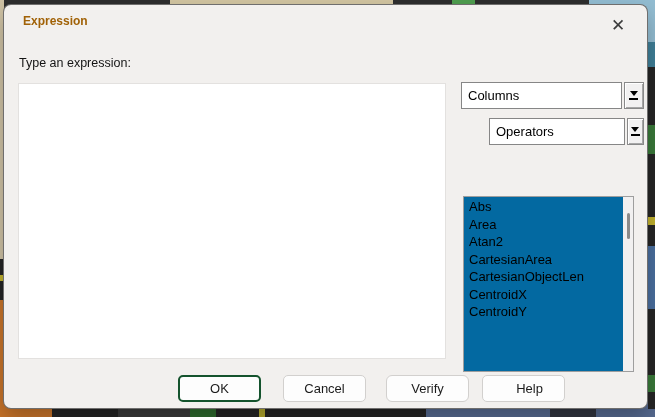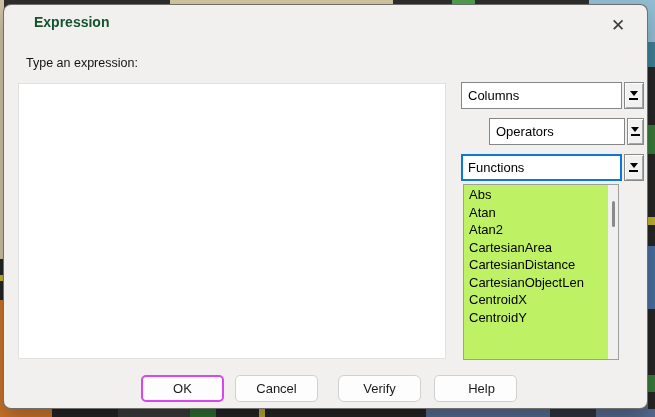--- a/index.html
+++ b/index.html
@@ -19,25 +19,25 @@
     background:linear-gradient(180deg,#93bdd2 0 10%,#3f7f98 10% 16%,#262626 16% 30%,#3a7a3a 30% 37%,#262626 37% 52%,#c2b22e 52% 54%,#262626 54% 59%,#4a6f9f 59% 74%,#262626 74% 90%,#3a7a3a 90% 94%,#262626 94% 100%); }
   .bg-bottom { position:absolute; left:0; bottom:0; width:100%; height:8px; z-index:0;
     background:linear-gradient(90deg,#c8742a 0 8%,#242424 8% 18%,#3a3a3a 18% 29%,#2f6b2f 29% 33%,#242424 33% 39.5%,#b3a92f 39.5% 40.5%,#242424 40.5% 65%,#55698f 65% 84%,#30343f 84% 91%,#55698f 91% 100%); }
   .bg-left { position:absolute; left:0; top:0; width:4px; height:100%; z-index:0;
     background:linear-gradient(180deg,#cfc2a4 0 62%,#242424 62% 66%,#c2b22e 66% 67.5%,#242424 67.5% 72%,#c8742a 72% 100%); }
 
   
   .dialog { position:absolute; left:3px; top:4px; width:645px; height:405px; z-index:1;
             background:#f2f0ee; border:1px solid rgba(40,40,40,.65); border-radius:8px;
             box-shadow:0 10px 22px rgba(0,0,0,.25); }
-  .title { position:absolute; left:30px; top:9px; font-size:14px; font-weight:600; color:#14532d; }
+  .title { position:absolute; left:19px; top:9px; font-size:12px; font-weight:600; color:#a16207; }
   .close-btn { position:absolute; right:12px; top:5px; width:34px; height:30px;
                display:flex; align-items:center; justify-content:center;
                font-size:17px; font-weight:300; color:#3c3c3c; cursor:pointer; }
-  .prompt-label { position:absolute; left:22px; top:51px; font-size:12.5px; color:#141414; }
+  .prompt-label { position:absolute; left:15px; top:51px; font-size:12.5px; color:#141414; }
 
   .expr-box { position:absolute; left:14px; top:78px; width:428px; height:276px;
               background:#ffffff; border:1px solid #e3e1df; resize:none; outline:none;
               font-family:"Liberation Sans", sans-serif; font-size:13px; padding:4px; }
 
   
   .combo { position:absolute; left:457px; width:183px; height:27px; display:flex; }
   .combo.c0 { top:77px; } .combo.c1 { top:113px;padding-left:28px; } .combo.c2 { top:149px; }
   .combo-field { width:182px; height:27px; background:#ffffff; border:1px solid #868686;
                  font-size:13px; color:#000; display:flex; align-items:center; padding-left:6px; }
@@ -45,36 +45,36 @@
   .combo-drop { margin-left:2px; width:23px; height:27px; background:#f2f1f1;
                 border:1px solid #898989;
                 box-shadow:inset 1px 1px 0 #ffffff, inset -1px -1px 0 #a6a6a6;
                 display:flex; flex-direction:column; align-items:center; justify-content:center;
                 cursor:pointer; }
   .arrow-tri { width:0; height:0; border-left:4.5px solid transparent;
                border-right:4.5px solid transparent; border-top:5px solid #000; }
   .arrow-bar { width:9px; height:2px; background:#000; margin-top:2px; }
 
   
-  .listbox { position:absolute; left:459px; top:179px; width:156px; height:176px;
-             background:#bef264; border:1px solid #9e9e9e; overflow:hidden; }
+  .listbox { position:absolute; left:459px; top:191px; width:171px; height:176px;
+             background:#0369a1; border:1px solid #9e9e9e; overflow:hidden; }
   .list-items { position:absolute; left:0; top:1px; width:156px; }
   .list-item { height:17.5px; line-height:17.5px; font-size:13px; color:#000;
                padding-left:5px; white-space:nowrap; cursor:default; }
   .list-item.selected { box-shadow:inset 0 0 0 1.5px #1579d0; }
   .scroll-track { position:absolute; right:0; top:0; width:10px; height:100%; background:#f1f0f0; }
   .scroll-thumb { position:absolute; left:3.5px; top:16px; width:3px; height:26px;
                   background:#8a8a8a; border-radius:2px; }
 
   
   .btn-row { position:absolute; left:137px; top:370px; display:flex; }
   .btn { width:83px; height:27px; background:#fdfdfd; border:1px solid #d2d0ce; border-radius:5px;
          font-family:"Liberation Sans", sans-serif; font-size:13px; color:#1b1b1b; cursor:pointer; }
-  .btn.default { border:2px solid #d946ef; }
-  .btn.g12 { margin-left:11px; } .btn.g20 { margin-left:20px;border-radius:6px; } .btn.g13 { margin-left:13px;padding-left:12px; }
+  .btn.default { border:2px solid #14532d;margin-left:37px; }
+  .btn.g12 { margin-left:22px; } .btn.g20 { margin-left:20px;border-radius:6px; } .btn.g13 { margin-left:13px;padding-left:12px; }
 </style>
 </head>
 <body>
 
 <div class="stage">
 
   <div class="corner tl"></div>
   <div class="corner tr"></div>
   <div class="corner bl"></div>
   <div class="corner br"></div>
@@ -101,35 +101,27 @@
     </div>
 
     <div class="combo c1">
       <div class="combo-field">Operators</div>
       <div class="combo-drop">
         <span class="arrow-tri"></span>
         <span class="arrow-bar"></span>
       </div>
     </div>
 
-    <div class="combo c2 focused">
-      <div class="combo-field">Functions</div>
-      <div class="combo-drop">
-        <span class="arrow-tri"></span>
-        <span class="arrow-bar"></span>
-      </div>
-    </div>
 
     <div class="listbox">
       <div class="list-items">
           <div class="list-item">Abs</div>
-          <div class="list-item">Atan</div>
+          <div class="list-item">Area</div>
           <div class="list-item">Atan2</div>
           <div class="list-item">CartesianArea</div>
-          <div class="list-item">CartesianDistance</div>
           <div class="list-item">CartesianObjectLen</div>
           <div class="list-item">CentroidX</div>
           <div class="list-item">CentroidY</div>
         </div>
       <div class="scroll-track">
         <div class="scroll-thumb"></div>
       </div>
     </div>
 
     <div class="btn-row">

